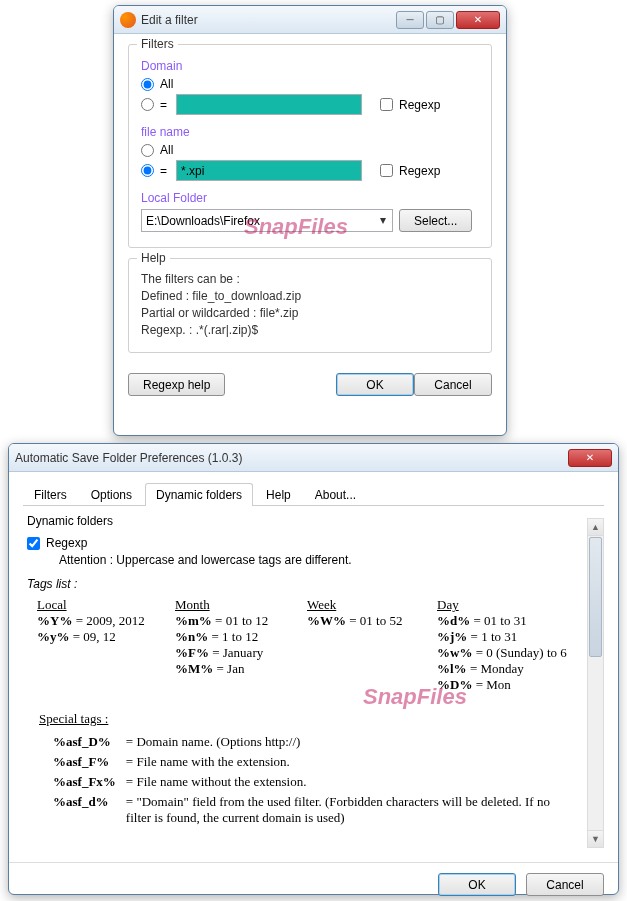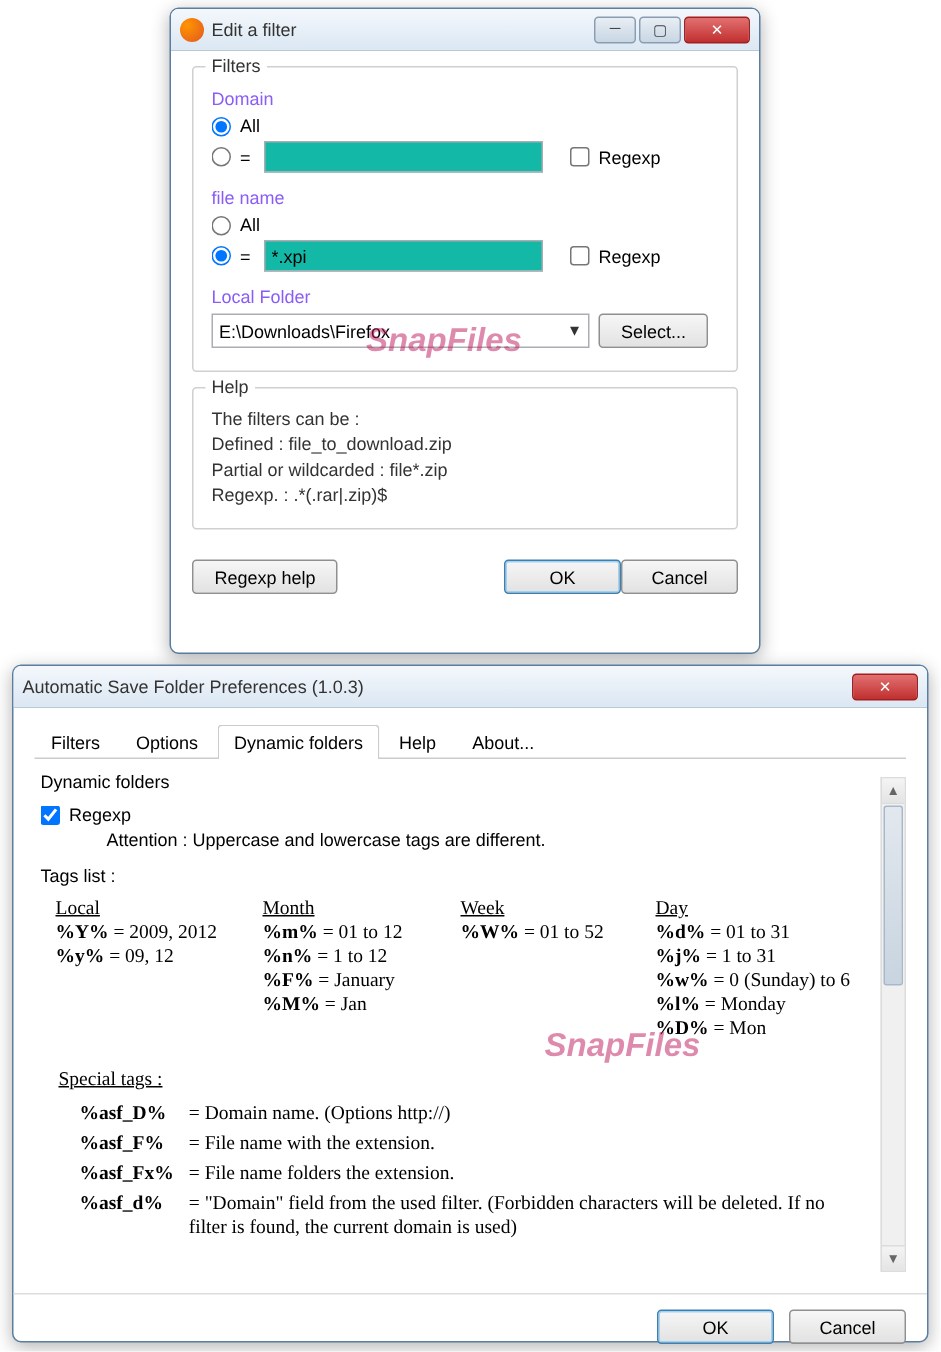--- a/index.html
+++ b/index.html
@@ -114,21 +114,21 @@
   margin-right: 2px;
   position: relative;
   top: 1px;
 }
 .tab.active {
   border-color: #ccc;
   background: #fff;
   border-radius: 3px 3px 0 0;
 }
 .content2 { padding: 0 4px; height: 338px; overflow: hidden; position: relative; }
-.tags-list-label { margin: 10px 0 6px; }
+.tags-list-label { margin: 10px 0 6px; font-style: italic; }
 .cols { display: flex; gap: 22px; margin-left: 10px; font-family: "Times New Roman", serif; font-size: 13px; }
 .col { }
 .colhead { text-decoration: underline; }
 .tagline { white-space: nowrap; }
 .special { margin-top: 18px; font-family: Liberation Serif, serif; font-size: 13px; margin-left: 12px; }
 .special .shead { text-decoration: underline; }
 .sptbl { margin-left: 8px; margin-top: 4px; }
 .sptbl td { vertical-align: top; padding: 1px 4px; }
 .sptbl .tag { font-weight: bold; }
 .scrollbar {
@@ -241,21 +241,21 @@
       <div class="tab">Help</div>
       <div class="tab">About...</div>
     </div>
 
     <div class="content2">
       <div>Dynamic folders</div>
       <div class="row" style="margin-top:8px;">
         <input type="checkbox" checked="" style="">
         <span>Regexp</span>
       </div>
-      <div style="margin-left:44px; margin-top:2px;">Attention : Uppercase and lowercase tags are different.</div>
+      <div style="margin-left:32px; margin-top:2px;">Attention : Uppercase and lowercase tags are different.</div>
 
       <div class="tags-list-label">Tags list :</div>
 
       <div class="cols">
         <div class="col" style="width:116px">
           <div class="colhead">Local</div>
           <div class="tagline"><b>%Y%</b> = 2009, 2012</div>
           <div class="tagline"><b>%y%</b> = 09, 12</div>
         </div>
         <div class="col" style="width:110px">
@@ -286,21 +286,21 @@
               <tr>
                 <td class="tag">%asf_D%</td>
                 <td>= Domain name. (Options http://)</td>
               </tr>
           <tr>
                 <td class="tag">%asf_F%</td>
                 <td>= File name with the extension.</td>
               </tr>
           <tr>
                 <td class="tag">%asf_Fx%</td>
-                <td>= File name folders the extension.</td>
+                <td>= File name without the extension.</td>
               </tr>
           <tr>
                 <td class="tag">%asf_d%</td>
                 <td style="max-width:440px">= "Domain" field from the used filter. (Forbidden characters will be deleted. If no filter is found, the current domain is used)</td>
               </tr>
         </tbody>
           </table>
       </div>
 
       <div class="scrollbar">

